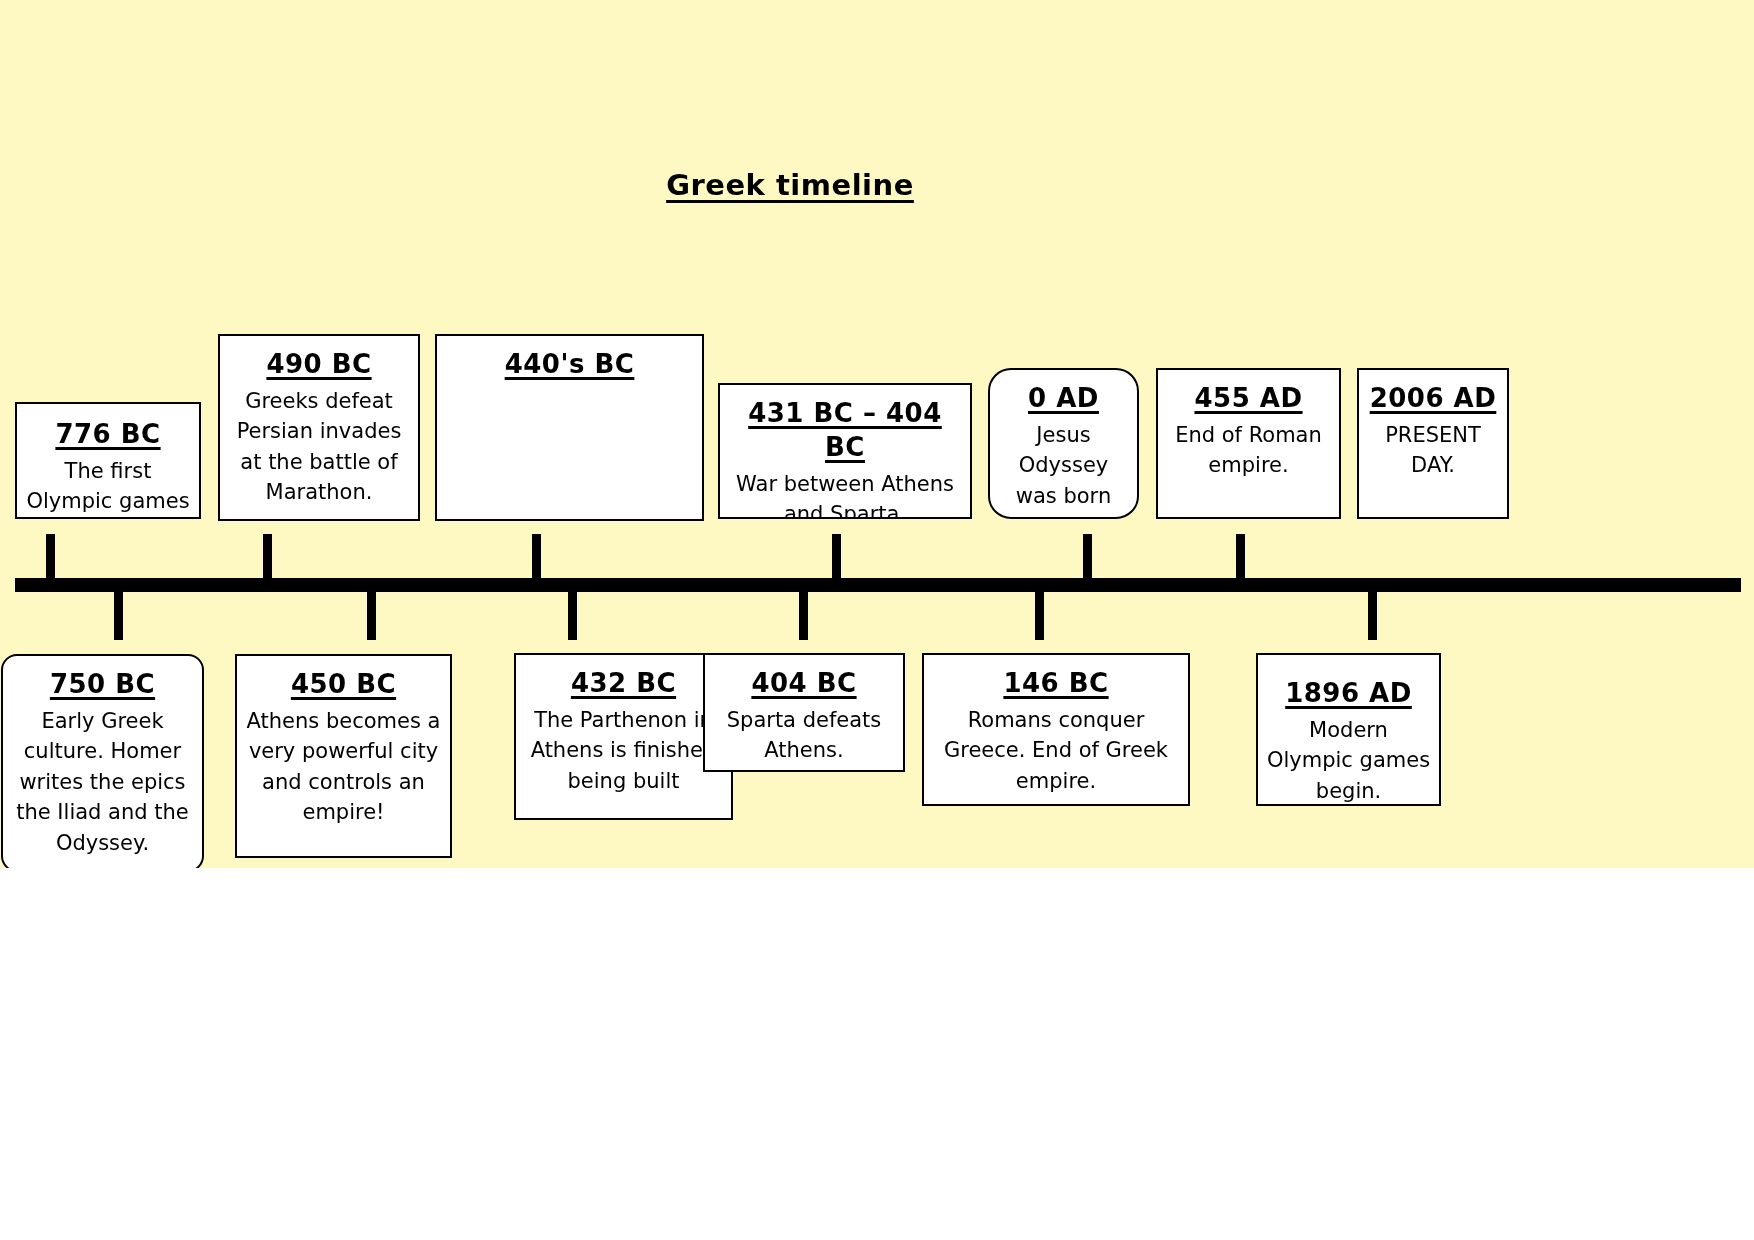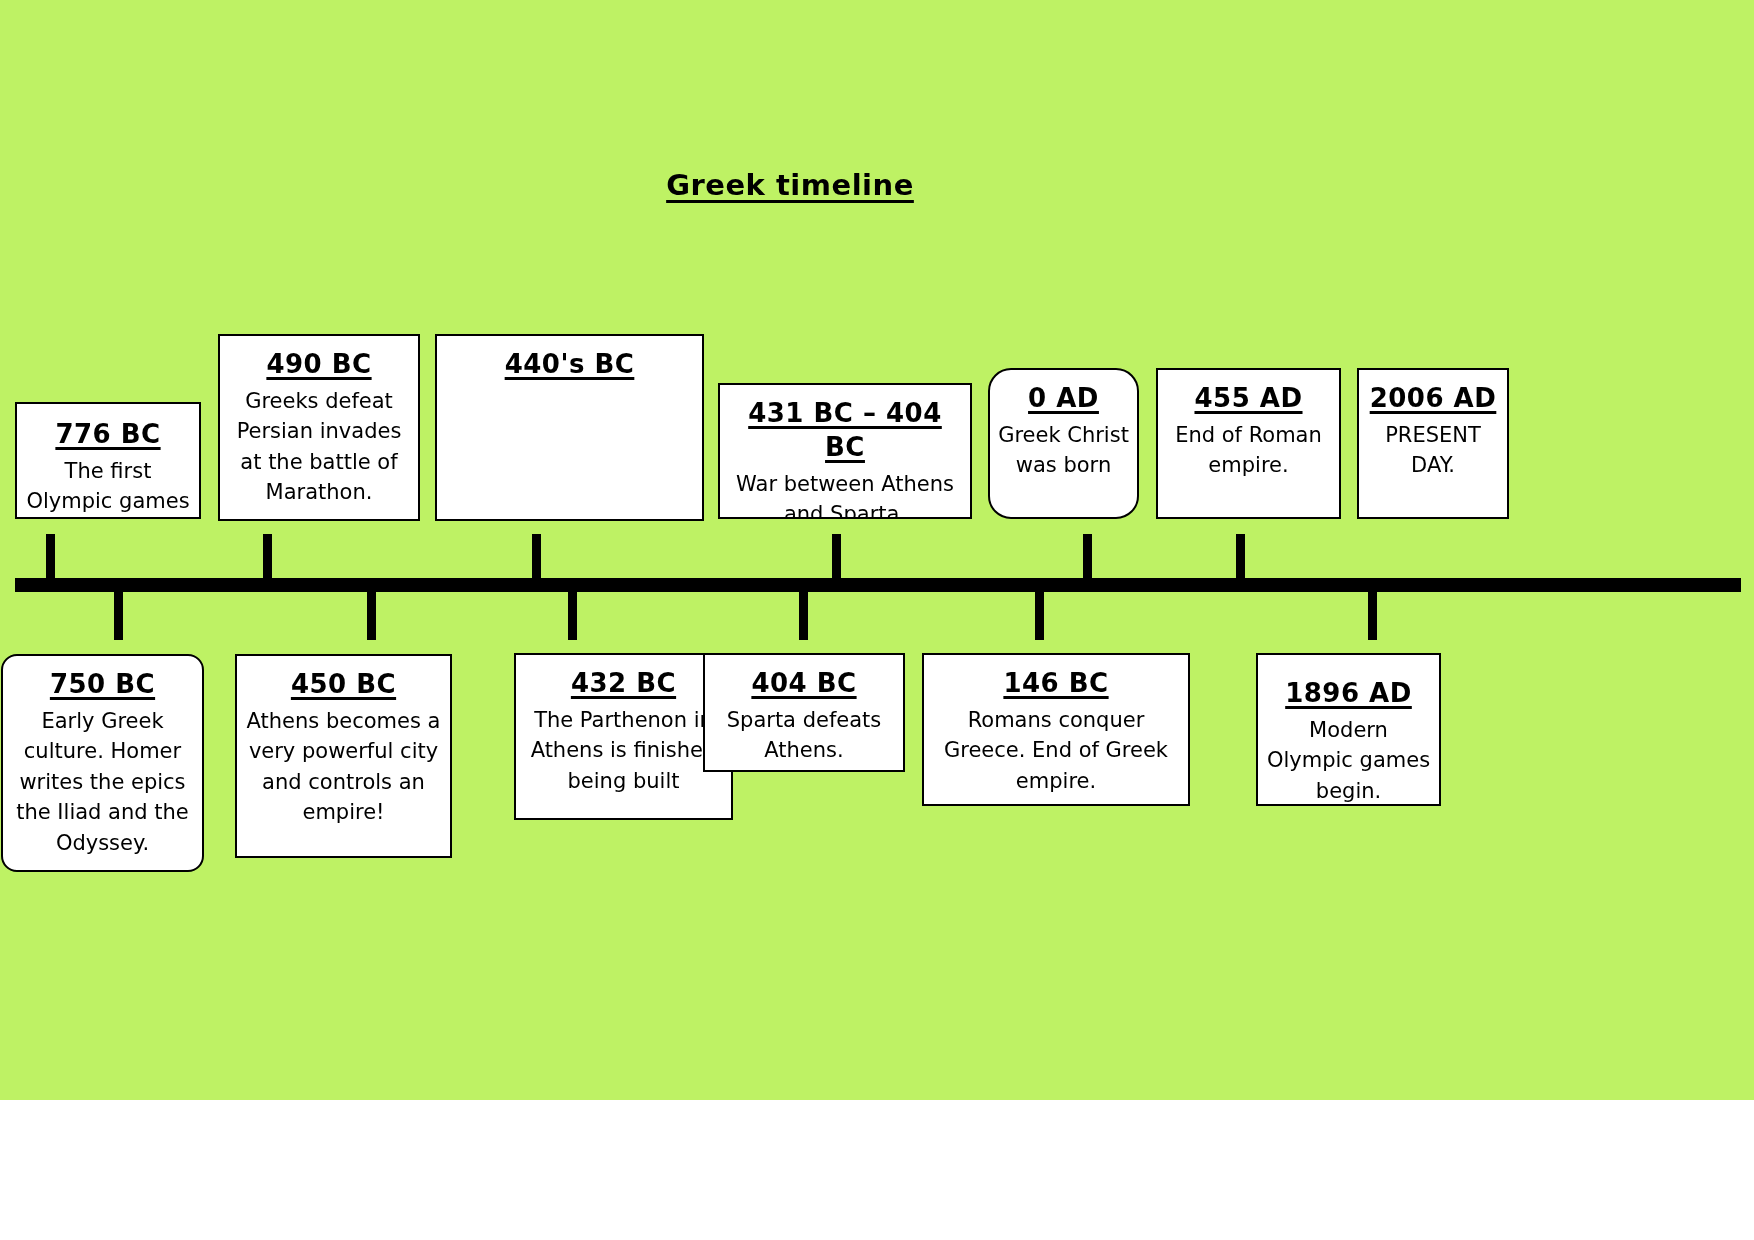--- a/index.html
+++ b/index.html
@@ -4,22 +4,22 @@
 <style>
   * { margin: 0; padding: 0; box-sizing: border-box; }
   html, body { background: #ffffff; }
   body {
     font-family: "DejaVu Sans", "Liberation Sans", sans-serif;
     color: #000000;
   }
   .page {
     position: relative;
     width: 1754px;
-    height: 1100px;
-    background: #bef264;
+    height: 868px;
+    background: #fef9c3;
     overflow: hidden;
   }
   .page-title {
     position: absolute;
     left: 640px;
     top: 168px;
     width: 300px;
     text-align: center;
     font-size: 29px;
     font-weight: bold;
@@ -104,21 +104,21 @@
     <div class="event-date">440's BC</div>
   </div>
 
   <div class="event-box" style="left:718px; top:383px; width:254px; height:136px; padding-top:12px;">
     <div class="event-date">431 BC – 404 BC</div>
     <div class="event-text">War between Athens and Sparta.</div>
   </div>
 
   <div class="event-box" style="left:988px; top:368px; width:151px; height:151px; padding-top:12px;border-radius:23px;">
     <div class="event-date">0 AD</div>
-    <div class="event-text">Greek Christ was born</div>
+    <div class="event-text">Jesus Odyssey was born</div>
   </div>
 
   <div class="event-box" style="left:1156px; top:368px; width:185px; height:151px; padding-top:12px;">
     <div class="event-date">455 AD</div>
     <div class="event-text">End of Roman empire.</div>
   </div>
 
   <div class="event-box" style="left:1357px; top:368px; width:152px; height:151px; padding-top:12px; text-align:center;">
     <div class="event-date">2006 AD</div>
     <div class="event-text">PRESENT DAY.</div>

